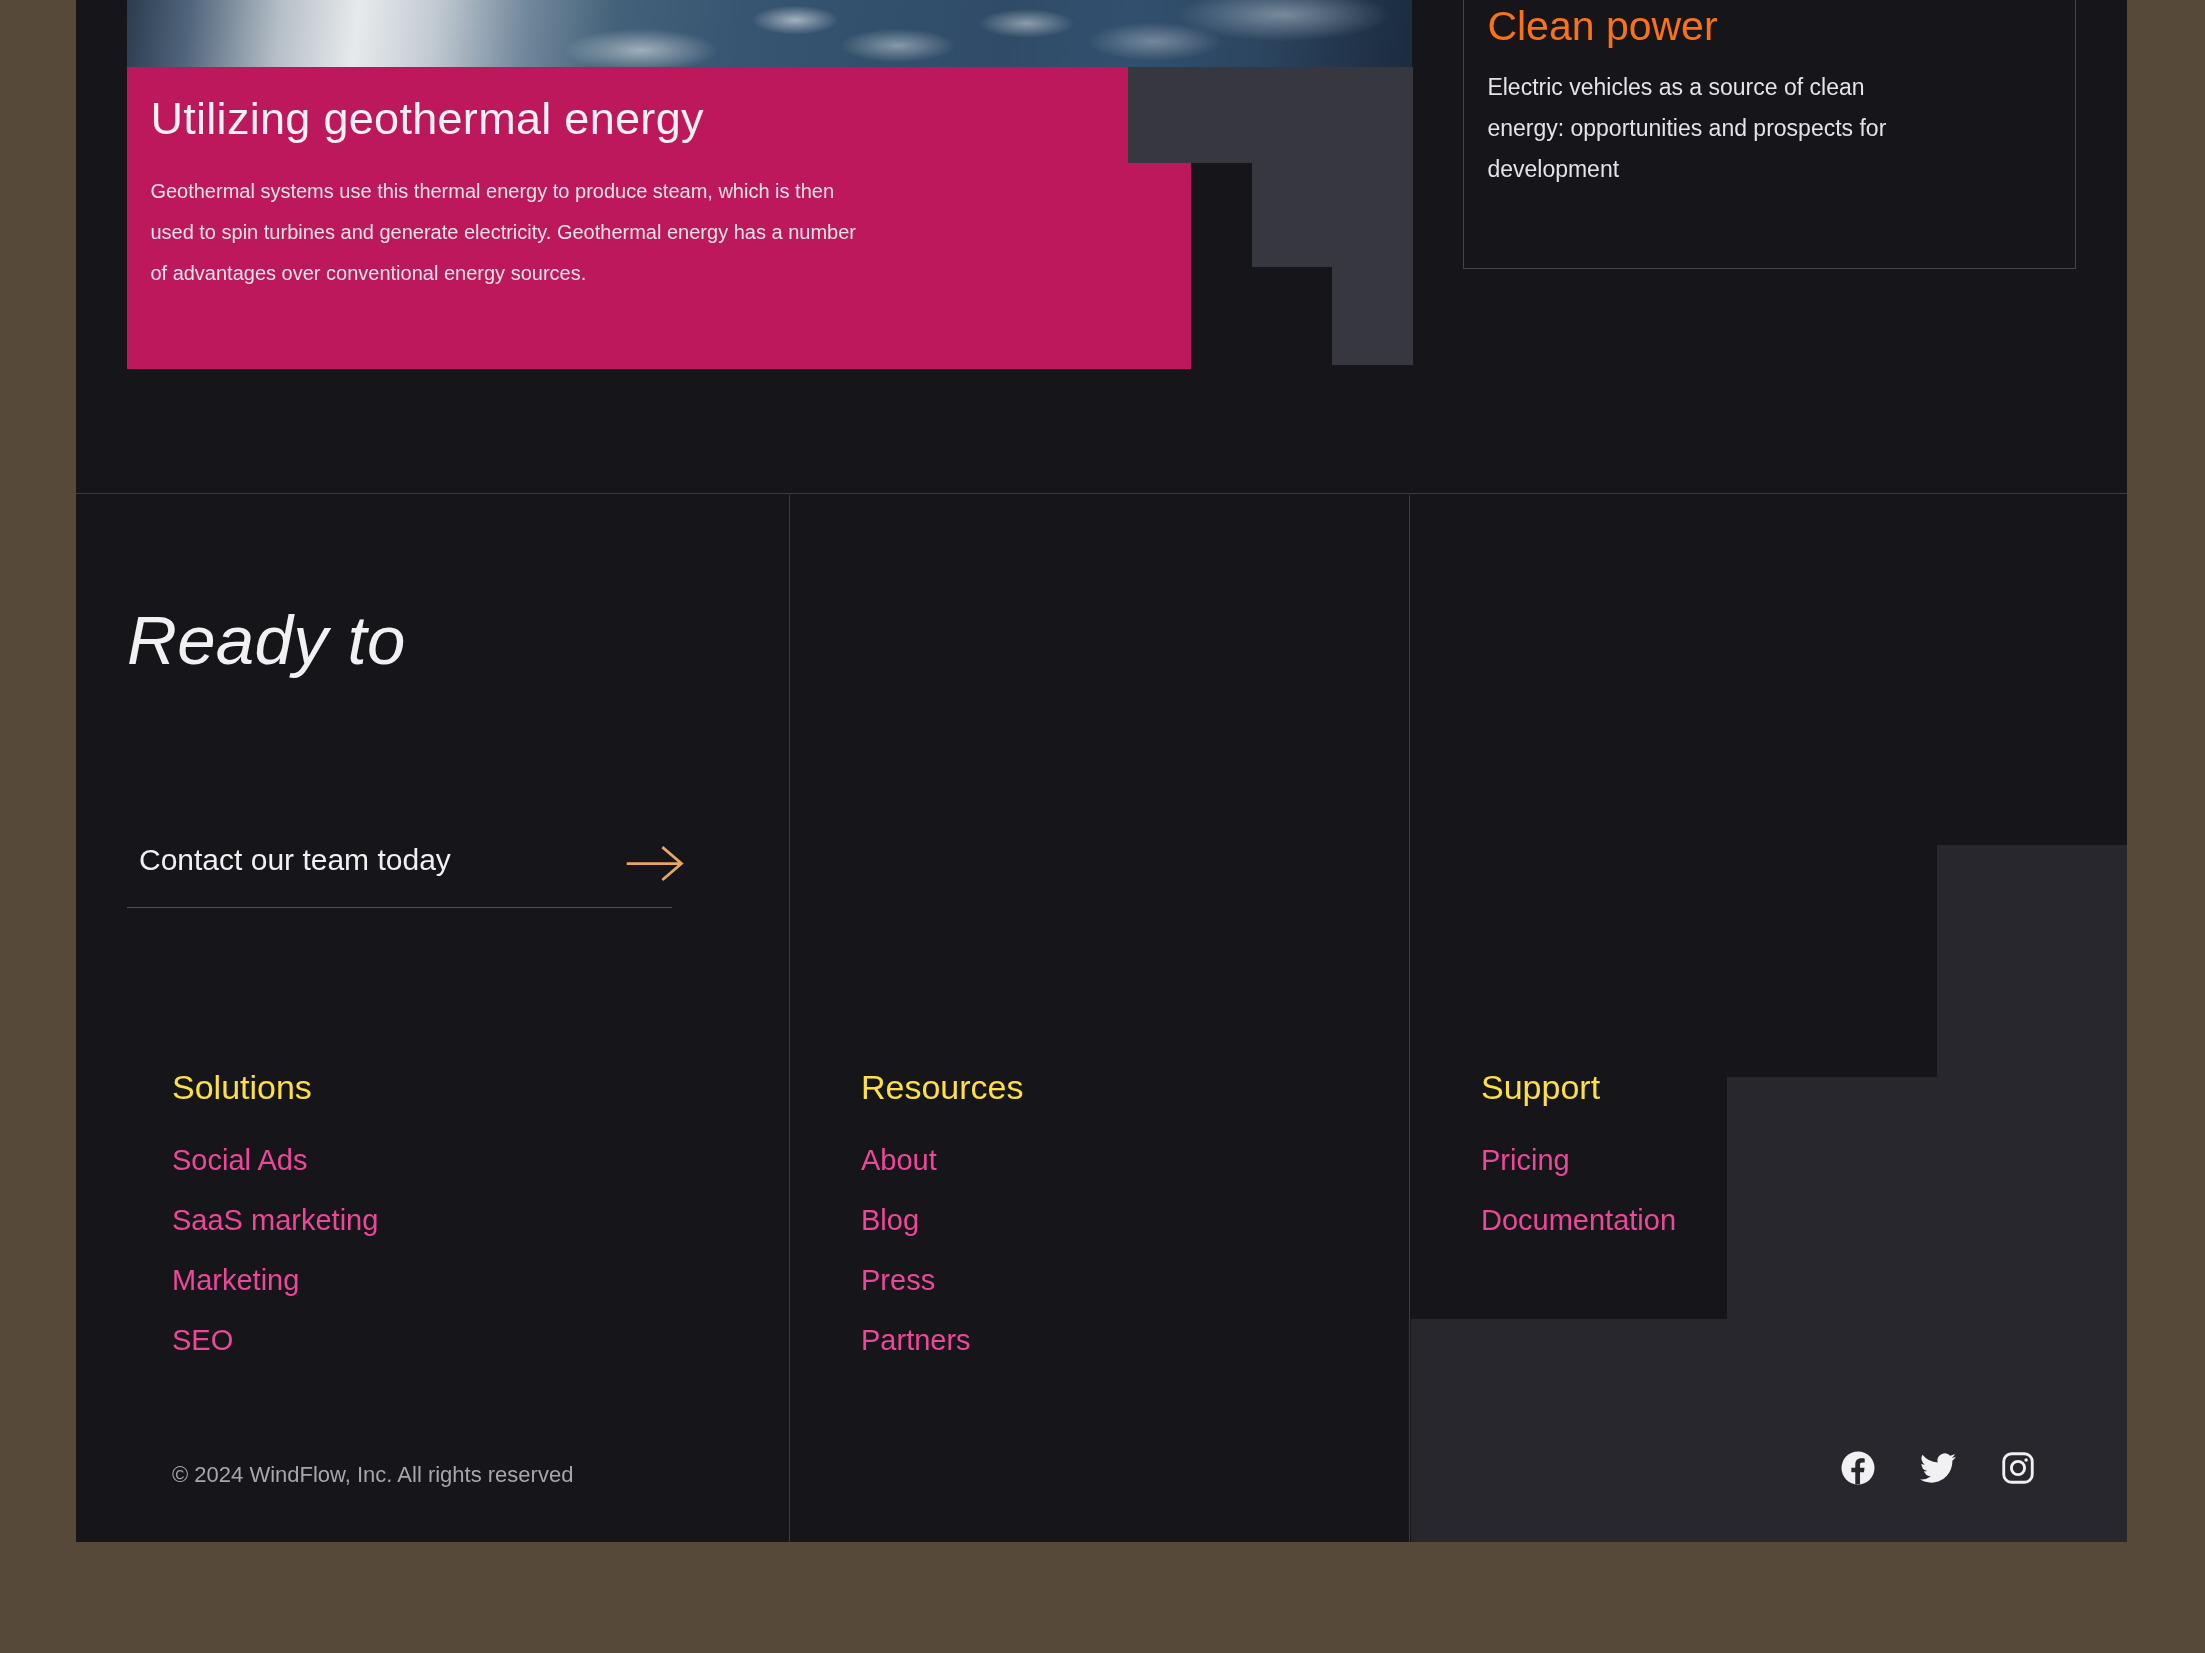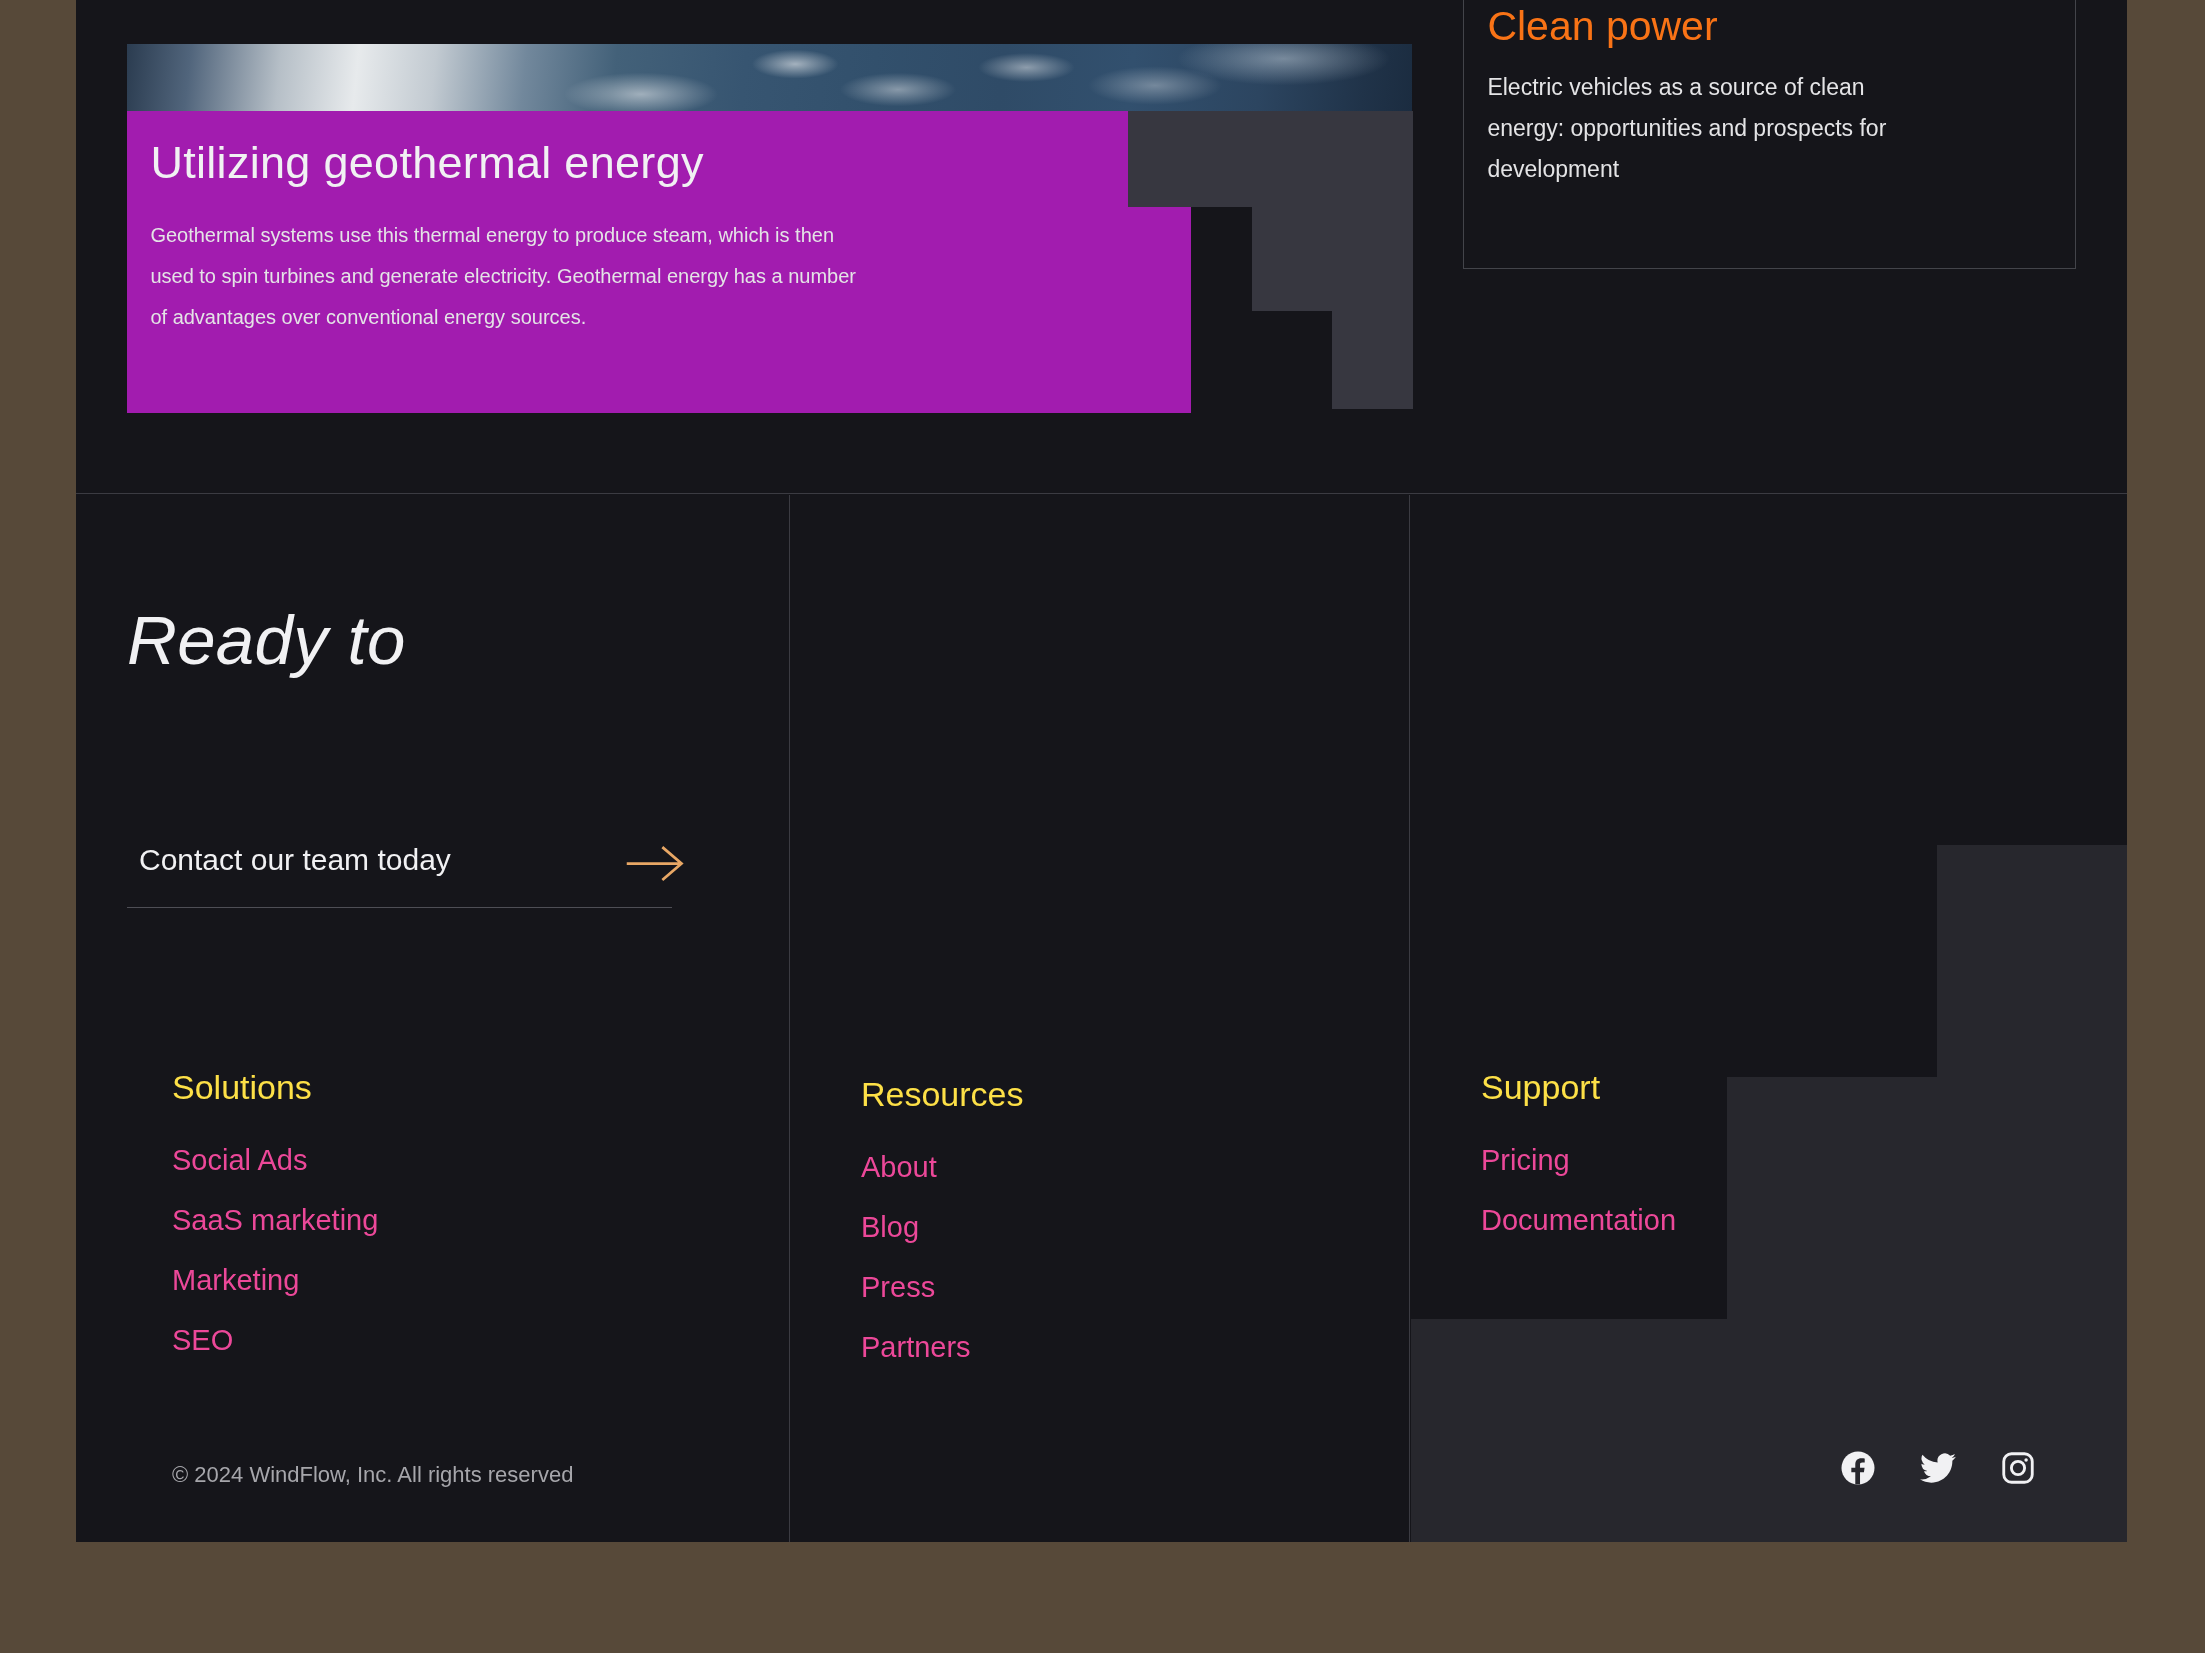--- a/index.html
+++ b/index.html
@@ -11,22 +11,21 @@
     -webkit-font-smoothing:antialiased;
   }
   #stage{position:absolute;left:0;top:0;width:2205px;height:1654px;overflow:hidden;}
   .page{
     position:absolute;left:76px;top:0;width:2051px;height:1542px;
     background:#15151a;overflow:hidden;
   }
   
   .article-card{
     position:absolute;left:51px;top:0;width:1064px;height:369px;
-    background:#a21caf;
-    margin-top:44px;
+    background:#be185d;
   }
   .article-image{
     position:absolute;left:0;top:0;width:1285px;height:67px;
     background:
       radial-gradient(62px 20.7px at 52% 30%, rgba(255,255,255,.55), transparent 70%),
       radial-gradient(83px 24px at 60% 68%, rgba(255,255,255,.42), transparent 70%),
       radial-gradient(69px 20.7px at 70% 35%, rgba(255,255,255,.45), transparent 70%),
       radial-gradient(96px 27.6px at 80% 62%, rgba(255,255,255,.33), transparent 70%),
       radial-gradient(152px 38px at 90% 22%, rgba(215,226,235,.45), transparent 70%),
       radial-gradient(110px 31px at 40% 75%, rgba(255,255,255,.5), transparent 70%),
@@ -82,21 +81,21 @@
   .contact-label{
     position:absolute;left:12px;top:2.8px;
     font-size:30px;line-height:39px;color:#f1f1f3;white-space:nowrap;
   }
   .contact-arrow{position:absolute;left:497px;top:5.5px;width:63px;height:41px;}
   .contact-underline{
     position:absolute;left:51px;top:907px;width:545px;height:1.4px;background:#4e4e55;
   }
   .fcol{position:absolute;top:1065px;width:482px;}
   .fcol.c1{left:96px;}
-  .fcol.c2{left:785px;margin-top:7px;}
+  .fcol.c2{left:785px;}
   .fcol.c3{left:1405px;}
   .fcol-title{
     font-size:34px;line-height:45px;color:#fde047;font-weight:400;margin:0 0 35px 0;
   }
   .fcol-links{list-style:none;margin:0;padding:0;}
   .fcol-links li{
     font-size:29px;line-height:30px;height:30px;margin-bottom:30px;
     color:#ec4899;cursor:pointer;white-space:nowrap;
   }
   .copyright{

